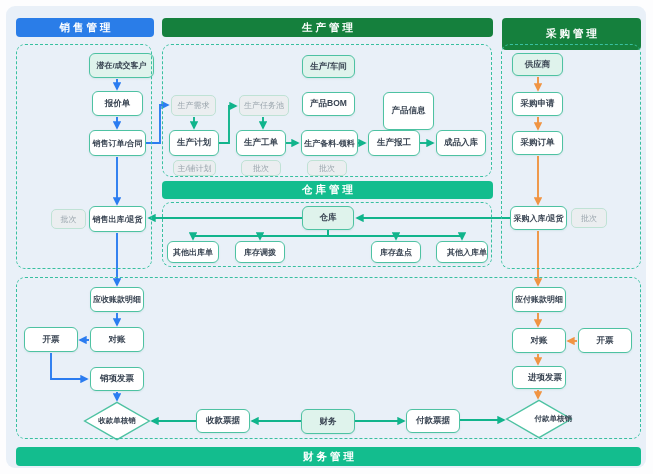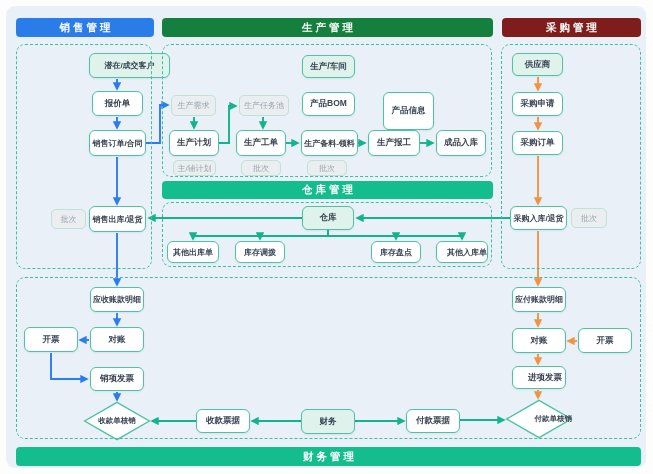--- a/index.html
+++ b/index.html
@@ -4,21 +4,21 @@
 <style>
   html,body{margin:0;padding:0}
   body{width:653px;height:474px;background:#fdfdfe;position:relative;overflow:hidden;
        font-family:"Liberation Sans","DejaVu Sans",sans-serif;}
   .panel{position:absolute;left:6px;top:6px;width:640px;height:462px;
          background:#e9f0f8;border-radius:9px;}
   .hdr{position:absolute;border-radius:4px;color:#fff;font-weight:700;font-size:10.5px;
        letter-spacing:3px;text-indent:3px;display:flex;align-items:center;justify-content:center;}
   .hdr-sales{left:16px;top:18px;width:138px;height:19px;background:#2a7de8}
   .hdr-production{left:162px;top:18px;width:331px;height:19px;background:#15803d}
-  .hdr-purchase{left:502px;top:18px;width:139px;height:19px;background:#7f1d1d}
+  .hdr-purchase{left:502px;top:18px;width:139px;height:32px;background:#15803d}
   .hdr-warehouse{left:162px;top:181px;width:331px;height:18px;background:#13bd8e}
   .hdr-finance{left:16px;top:447px;width:625px;height:19px;background:#13bd8e}
   .container{position:absolute;border:1.6px dashed #38c0a0;border-radius:9px;box-sizing:border-box}
   .c-sales{left:16px;top:44px;width:136px;height:225px}
   .c-production{left:162px;top:44px;width:330px;height:133px}
   .c-purchase{left:501px;top:44px;width:140px;height:225px}
   .c-warehouse{left:162px;top:202px;width:330px;height:65px}
   .c-finance{left:16px;top:277px;width:625px;height:162px}
   #nodes .node{position:absolute;box-sizing:border-box;background:#fff;border:1.2px solid #4ec2a2;
         border-radius:6px;display:flex;align-items:center;justify-content:center;
@@ -80,21 +80,21 @@
     <polyline points="538,117 538,129" stroke="#f09443" marker-end="url(#arrow-orange)"></polyline>
     <polyline points="538,156 538,204" stroke="#f09443" marker-end="url(#arrow-orange)"></polyline>
     <polyline points="538,231 538,285" stroke="#f09443" marker-end="url(#arrow-orange)"></polyline>
     <polyline points="538,313 538,326" stroke="#f09443" marker-end="url(#arrow-orange)"></polyline>
     <polyline points="577,341 568,341" stroke="#f09443" marker-end="url(#arrow-orange)"></polyline>
     <polyline points="538,354 538,364" stroke="#f09443" marker-end="url(#arrow-orange)"></polyline>
     <polyline points="538,390 538,398" stroke="#f09443" marker-end="url(#arrow-orange)"></polyline>
   </svg>
 
 <div id="nodes">
-    <div class="node start" style="left: 89px; top: 53px; width: 81px; height: 25px; font-size: 8px;">潜在/成交客户</div>
+    <div class="node start" style="left: 89px; top: 53px; width: 65px; height: 25px; font-size: 8px;">潜在/成交客户</div>
     <div class="node normal" style="left: 92px; top: 91px; width: 51px; height: 25px;">报价单</div>
     <div class="node normal" style="left: 89px; top: 130px; width: 57px; height: 26px; font-size: 8px;">销售订单/合同</div>
     <div class="node normal" style="left: 89px; top: 206px; width: 57px; height: 26px; font-size: 8px;">销售出库/退货</div>
     <div class="node muted" style="left: 51px; top: 209px; width: 35px; height: 20px;">批次</div>
     <div class="node start" style="left: 302px; top: 55px; width: 53px; height: 23px;">生产/车间</div>
     <div class="node muted" style="left: 171px; top: 95px; width: 45px; height: 21px;">生产需求</div>
     <div class="node muted" style="left: 239px; top: 95px; width: 50px; height: 21px;">生产任务池</div>
     <div class="node normal" style="left: 302px; top: 92px; width: 53px; height: 24px;">产品BOM</div>
     <div class="node normal" style="left: 383px; top: 92px; width: 51px; height: 38px;">产品信息</div>
     <div class="node normal" style="left: 169px; top: 130px; width: 50px; height: 26px;">生产计划</div>

